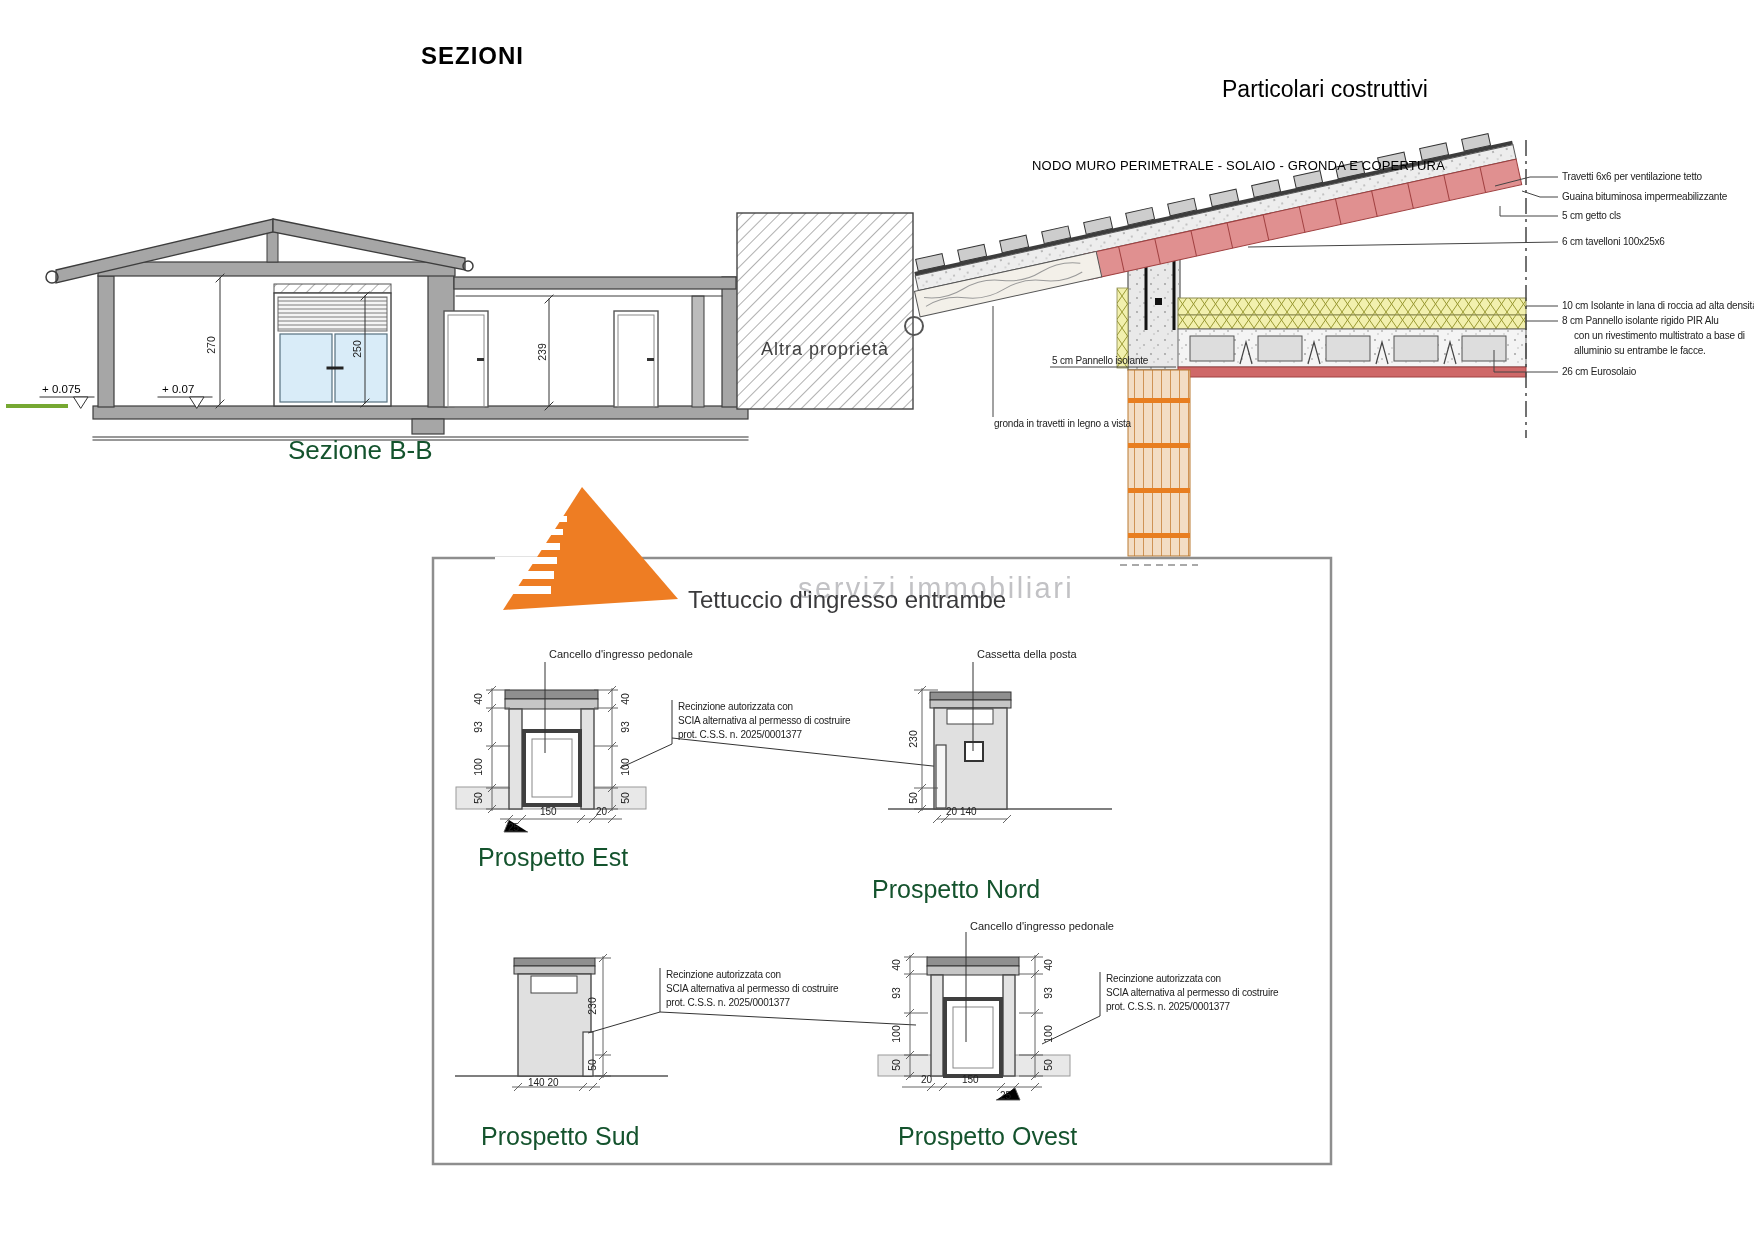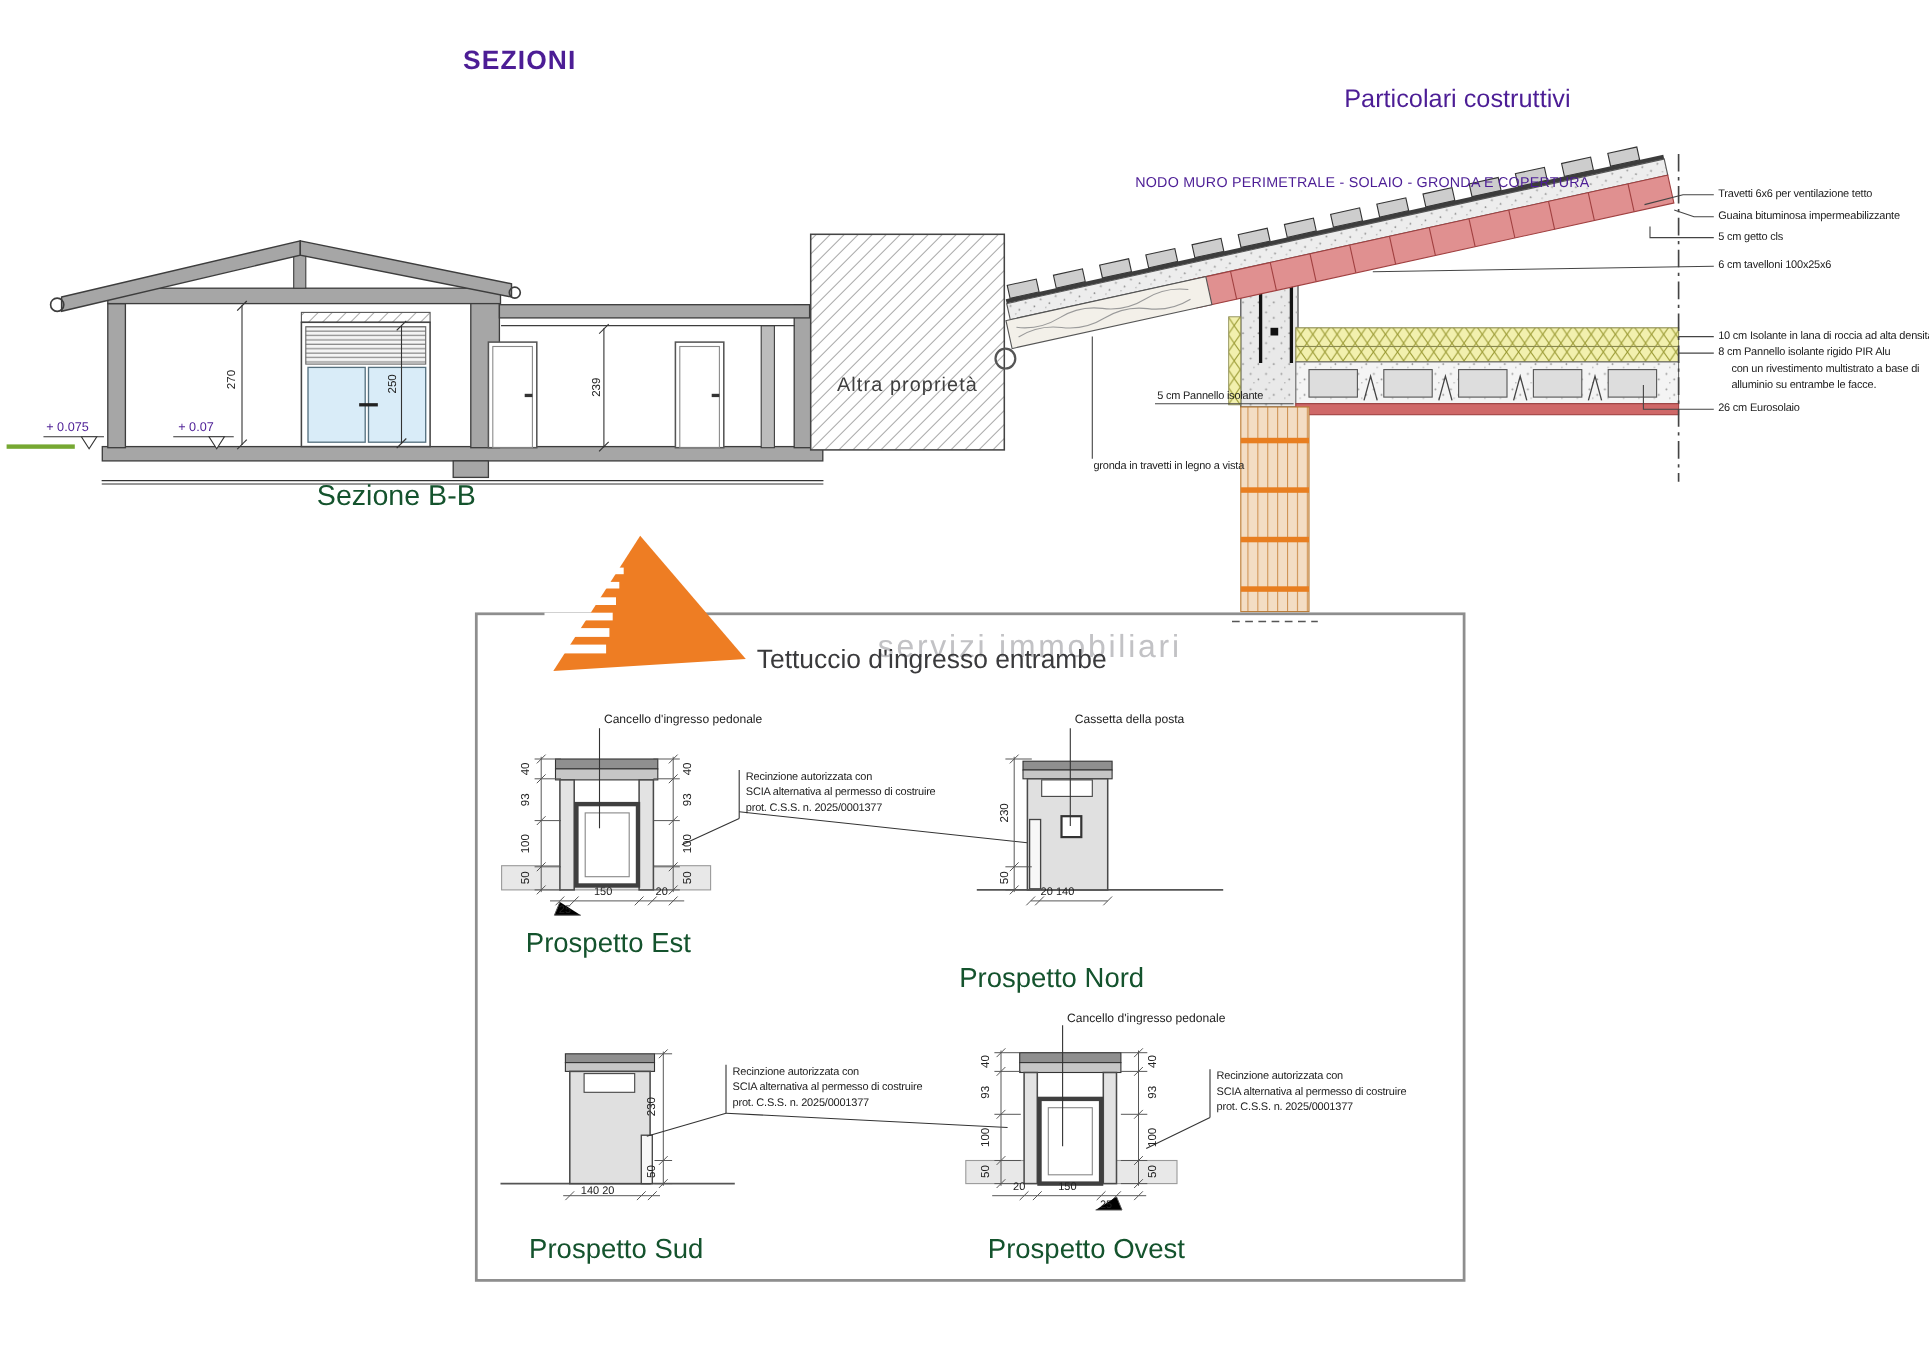--- a/index.html
+++ b/index.html
@@ -1,19 +1,19 @@
 <!DOCTYPE html>
 <html><head>
 <meta charset="utf-8">
 <style>
   html,body{margin:0;padding:0;background:#fff;}
   #canvas{position:relative;width:1754px;height:1241px;background:#fff;overflow:hidden;
           font-family:"Liberation Sans",sans-serif;}
   svg.art{position:absolute;left:0;top:0;}
-  .t{position:absolute;white-space:nowrap;color:#4c1d95;line-height:1.15;}
+  .t{position:absolute;white-space:nowrap;color:#000000;line-height:1.15;}
   .b{font-weight:bold;}
   .vtext{position:absolute;white-space:nowrap;transform:translate(-50%,-50%) rotate(-90deg);
          font-size:10.5px;color:#222;}
   .dim{font-size:10px;color:#222;}
   .lbl{font-size:11px;color:#222;}
   .micro{font-size:10px;color:#222;letter-spacing:-0.2px;}
   .h-title{font-size:25px;color:#14532d;}
   .callout{font-size:10px;color:#222;letter-spacing:-0.2px;line-height:14px;}
   .logo-word{font-size:74px;letter-spacing:8px;color:#8b8b8e;}
   .logo-word .casa{color:#ee7d23;}

